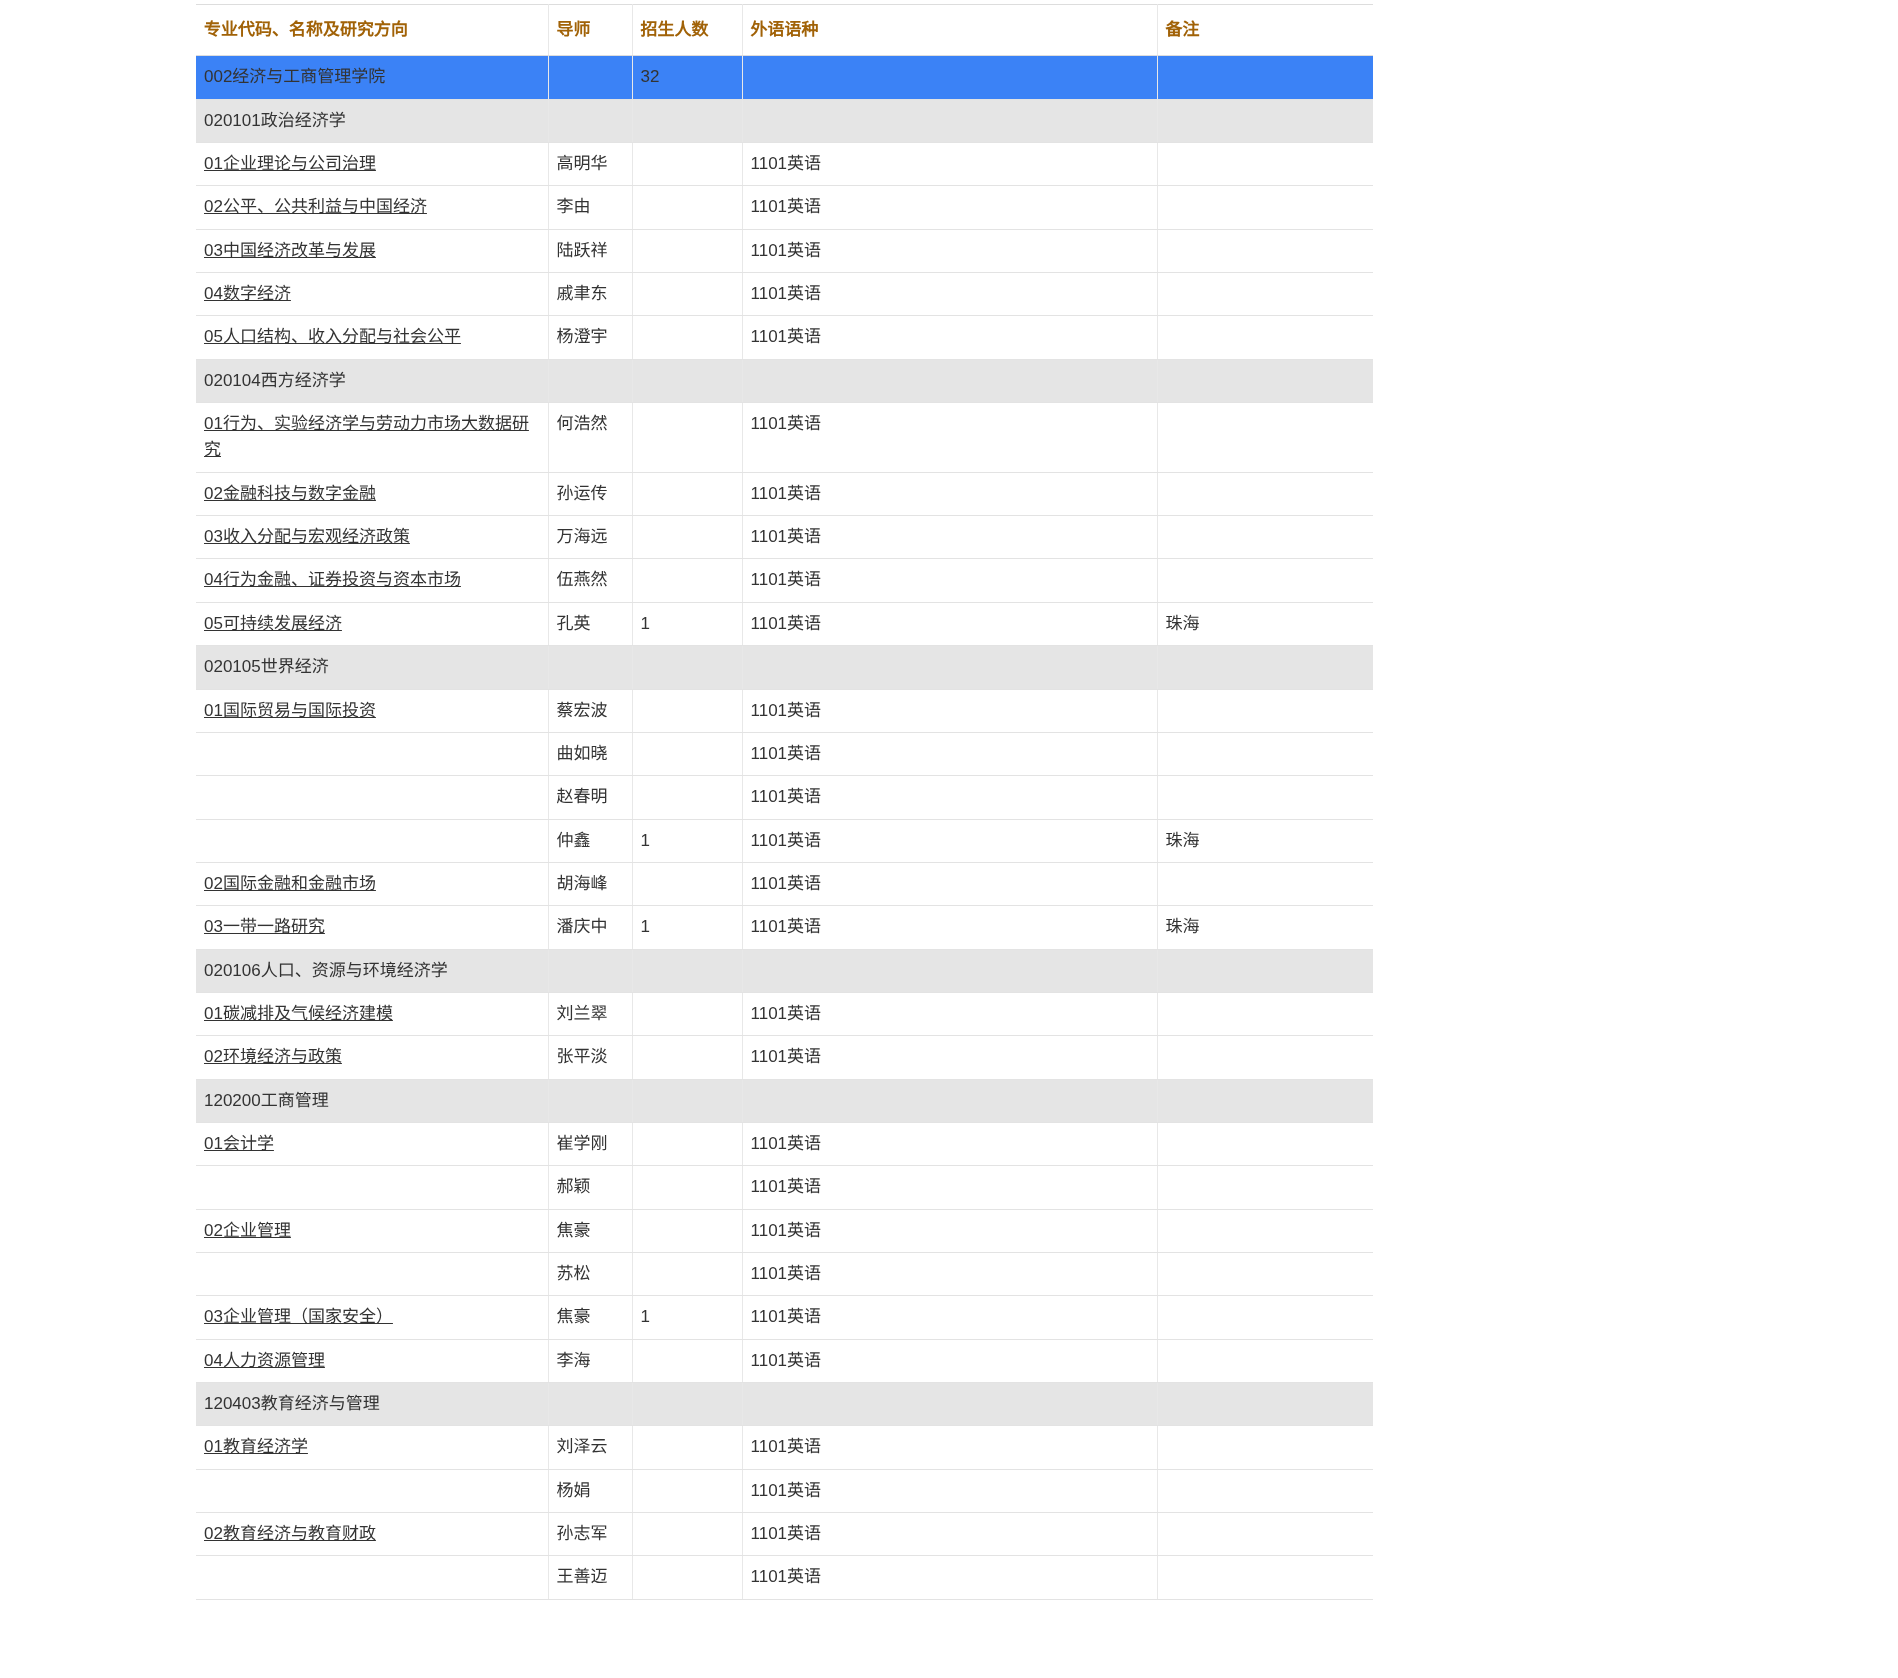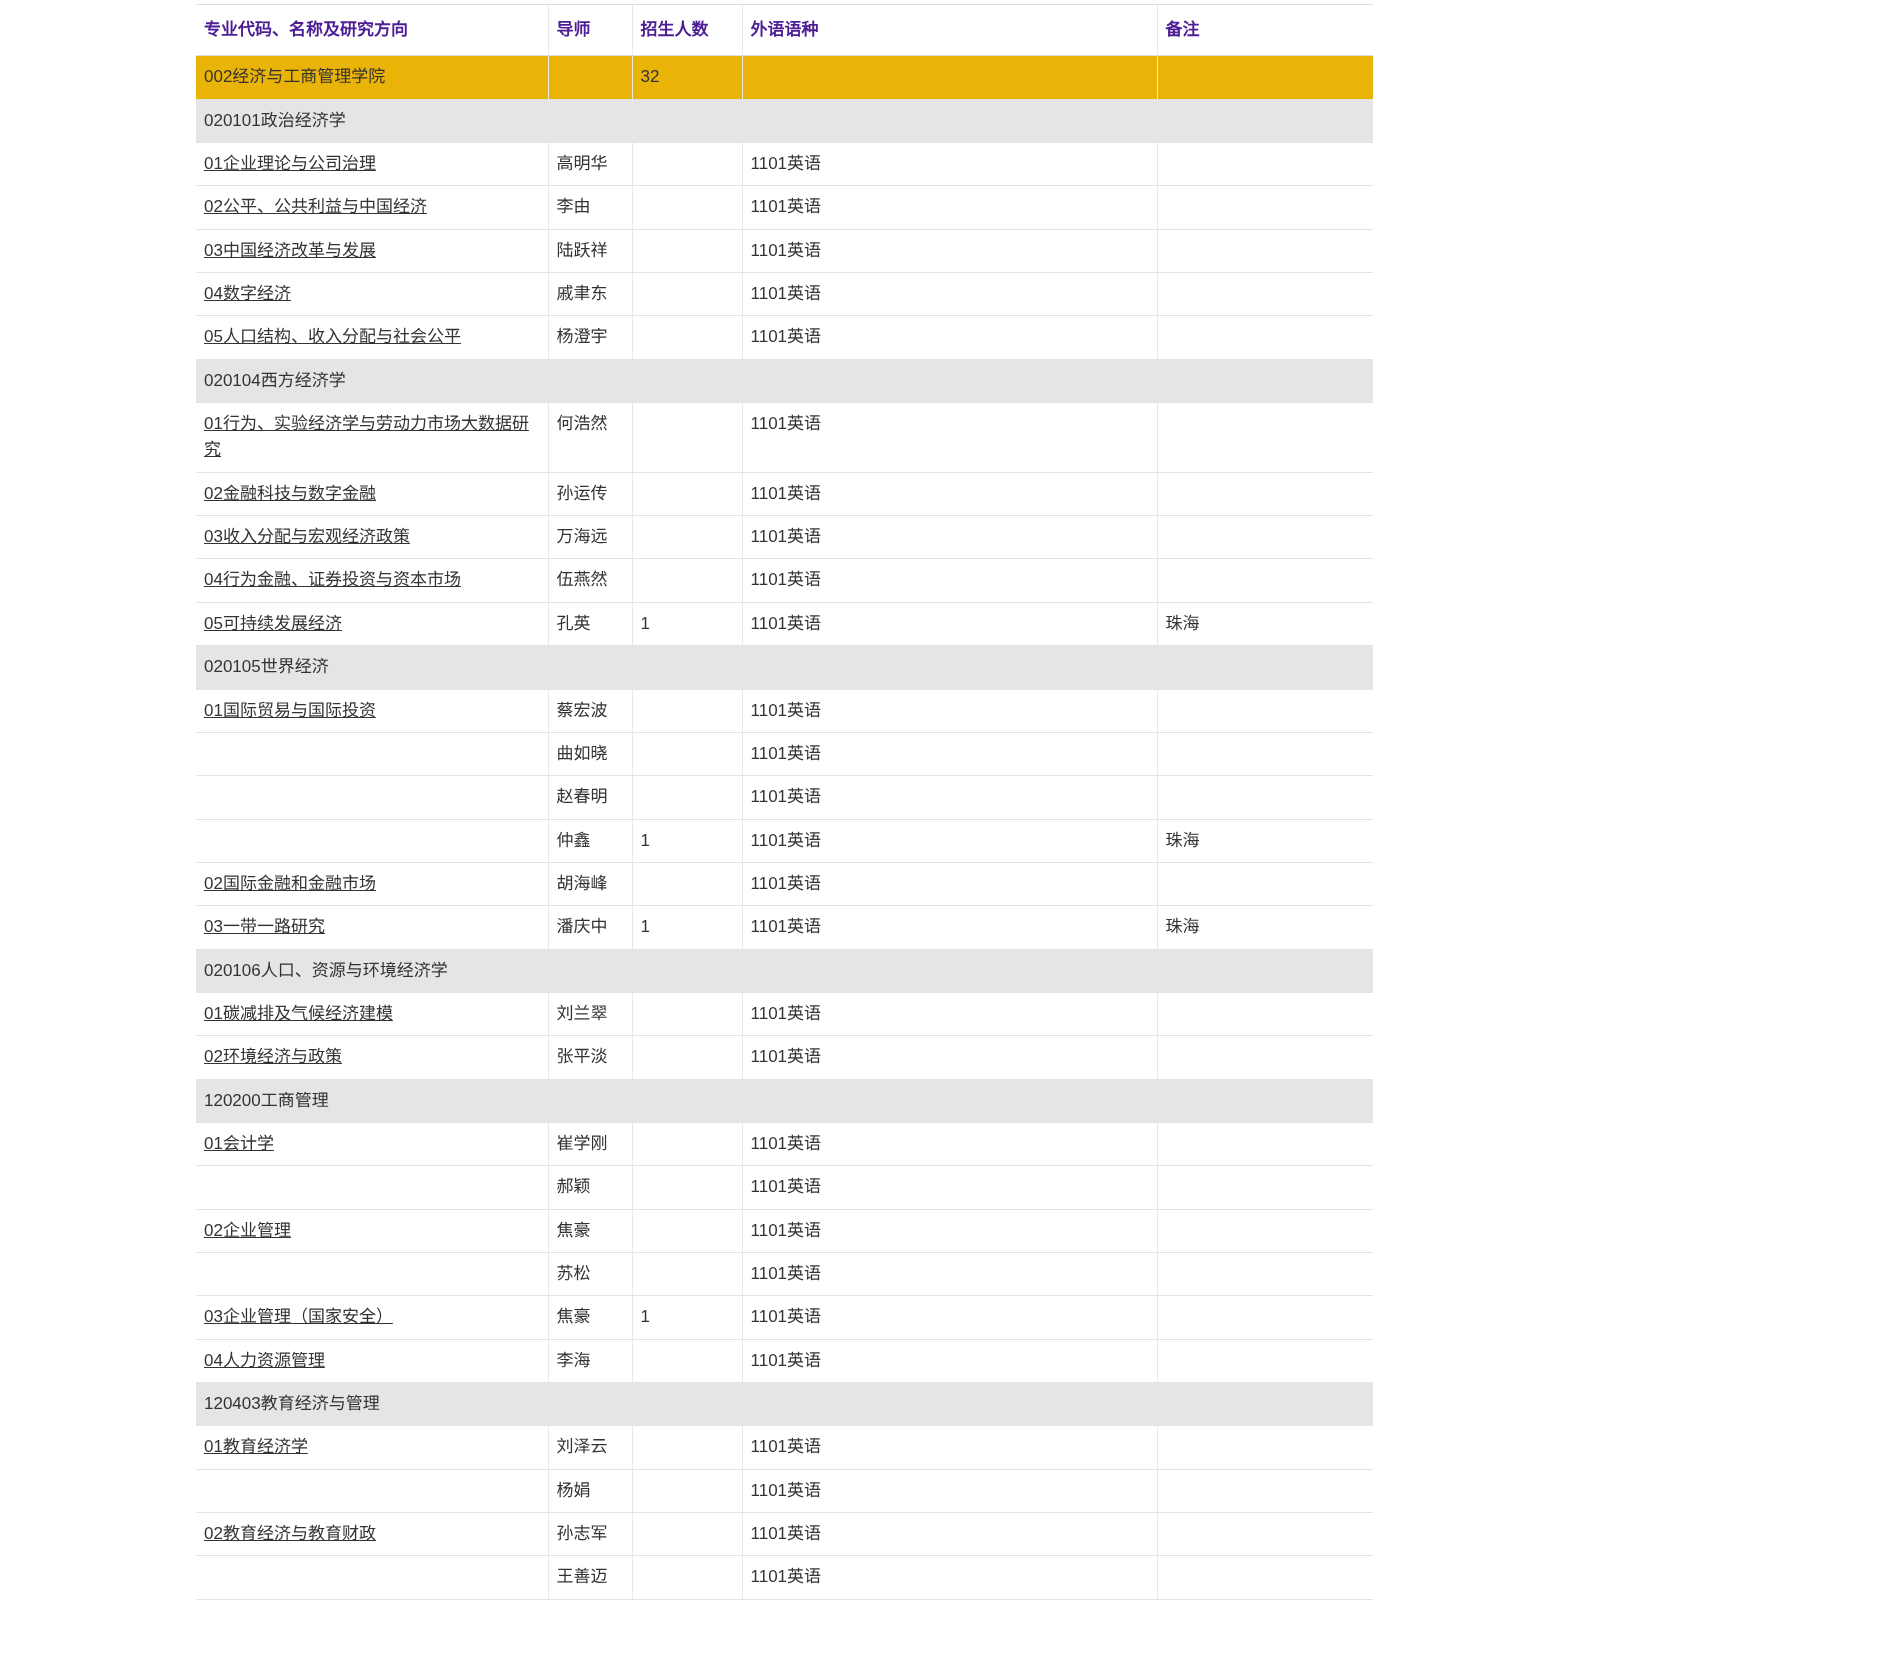--- a/index.html
+++ b/index.html
@@ -57,37 +57,37 @@
     border-right: none;
     padding: 8px 10px 8px 8px;
     text-align: left;
     vertical-align: top;
     word-break: break-all;
     background-clip: padding-box;
   }
 
   table.catalog th {
     font-weight: bold;
-    color: #4c1d95;
+    color: #a16207;
     border-top: 1px solid #dddddd;
     border-bottom: 1px solid #dddddd;
     background: #ffffff;
     font-size: 17px;
     padding-top: 12px;
     padding-bottom: 12px;
   }
 
   
   table.catalog th:not(:last-child),
   table.catalog td:not(:last-child) {
     border-right: 1px solid #e8e8e8;
   }
 
   tr.lvl-college > td {
-    background: #eab308;
+    background: #3b82f6;
   }
   tr.lvl-major > td {
     background: #e5e5e5;
   }
   tr.lvl-dir > td {
     background: #ffffff;
   }
 
   .ind-0 { padding-left: 8px; }
   .ind-1 { padding-left: 26px; }

